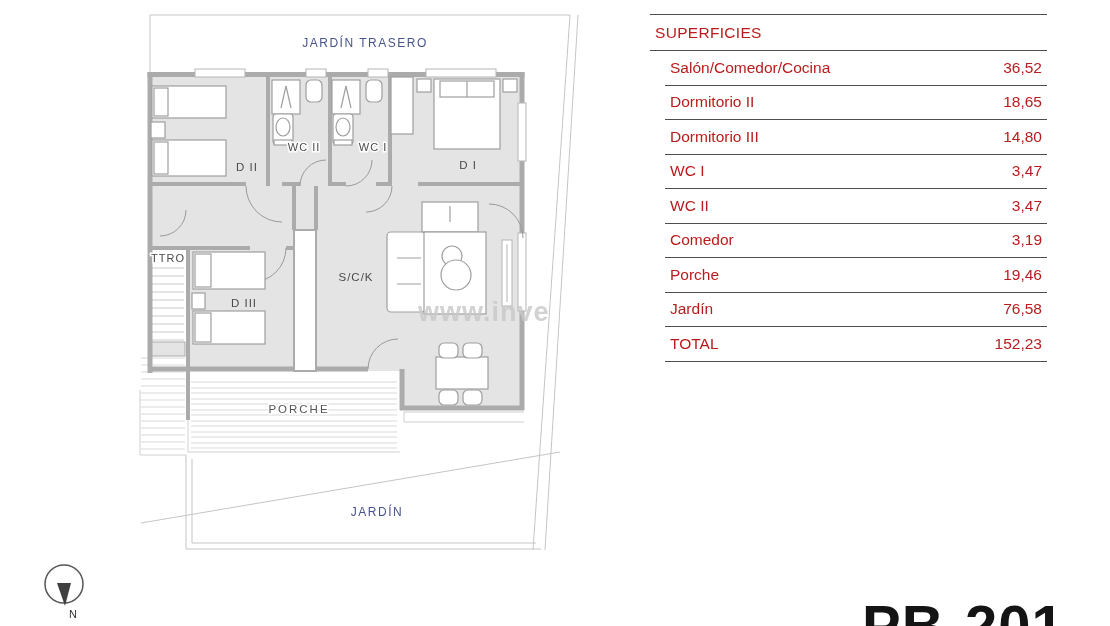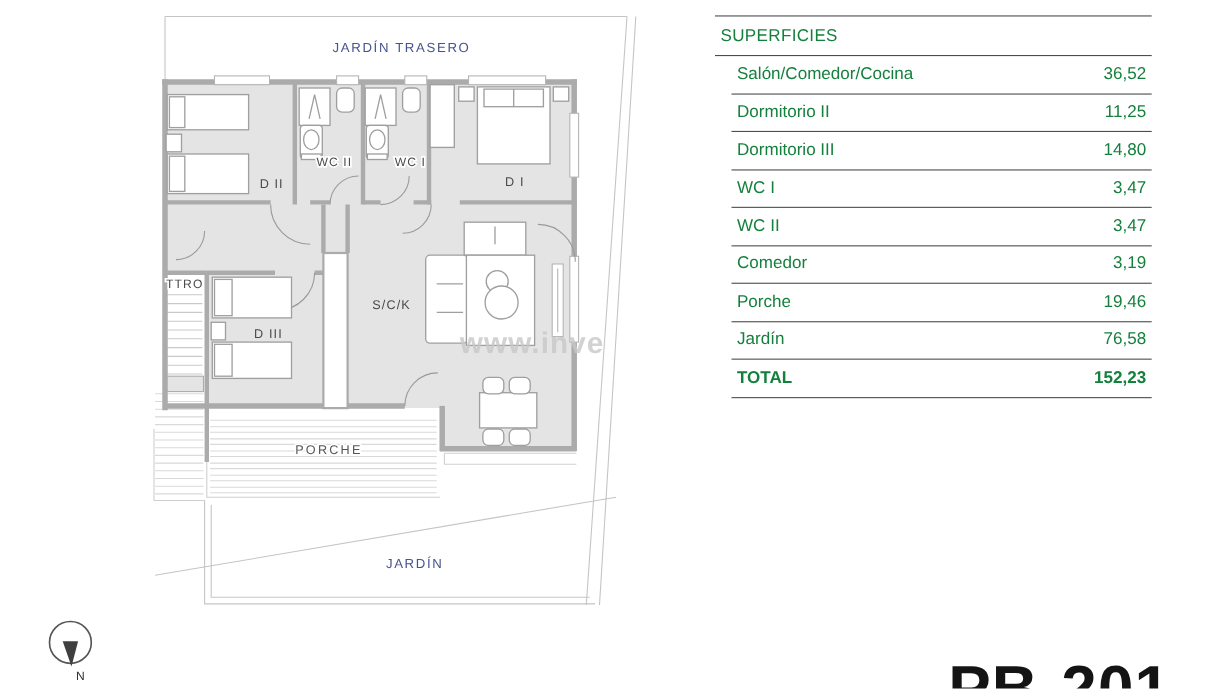--- a/index.html
+++ b/index.html
@@ -4,26 +4,26 @@
 <style>
   html,body{margin:0;padding:0;background:#fff;}
   body{width:1110px;height:626px;position:relative;overflow:hidden;
        font-family:"Liberation Sans",sans-serif;}
   .canvas{position:absolute;inset:0;background:#fff;}
   svg text{font-family:"Liberation Sans",sans-serif;}
   .halo{paint-order:stroke;stroke:#ffffff;stroke-width:3px;}
 
   
   .surfaces{position:absolute;left:650px;top:14px;width:397px;
-            border-top:1px solid #4d4d4d;color:#15803d;font-size:15.5px;}
+            border-top:1px solid #4d4d4d;color:#b91c1c;font-size:15.5px;}
   .s-head{height:35px;line-height:35px;padding-left:5px;
           border-bottom:1px solid #4d4d4d;letter-spacing:.3px;}
   .s-row{height:33.5px;display:flex;justify-content:space-between;align-items:center;
          border-bottom:1px solid #4d4d4d;padding:0 5px 0 5px;margin-left:15px;}
-  .s-total{font-weight:bold;}
+  .s-total{font-weight:normal;}
 
   
   .plan-code{position:absolute;left:862px;top:597px;font-size:58px;line-height:1;
              font-weight:700;color:#141414;letter-spacing:1px;white-space:nowrap;}
 </style>
 </head>
 <body>
 
 <div class="canvas">
 
@@ -182,21 +182,21 @@
   
   <div class="surfaces">
     <div class="s-head">SUPERFICIES</div>
 
     <div class="s-row">
       <span>Salón/Comedor/Cocina</span>
       <span>36,52</span>
     </div>
     <div class="s-row">
       <span>Dormitorio II</span>
-      <span>11,25</span>
+      <span>18,65</span>
     </div>
     <div class="s-row">
       <span>Dormitorio III</span>
       <span>14,80</span>
     </div>
     <div class="s-row">
       <span>WC I</span>
       <span>3,47</span>
     </div>
     <div class="s-row">

